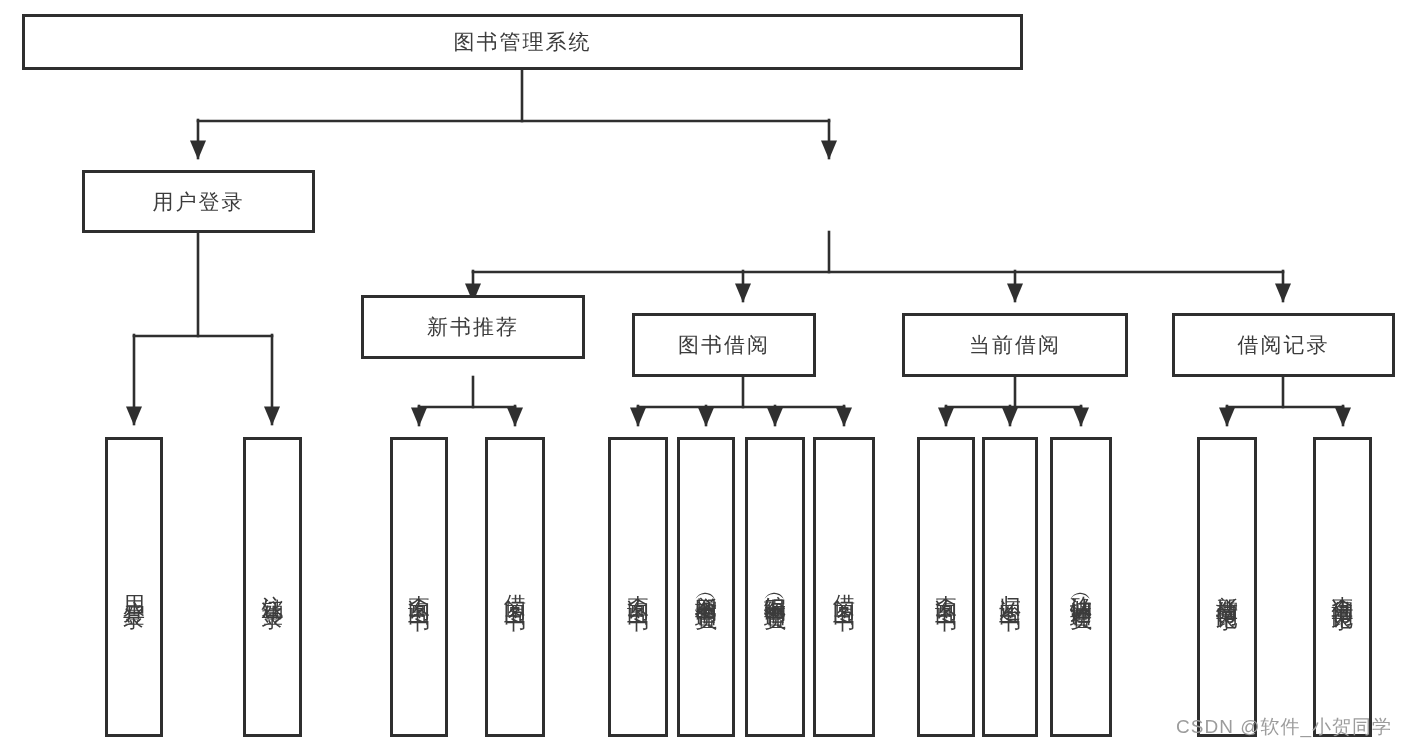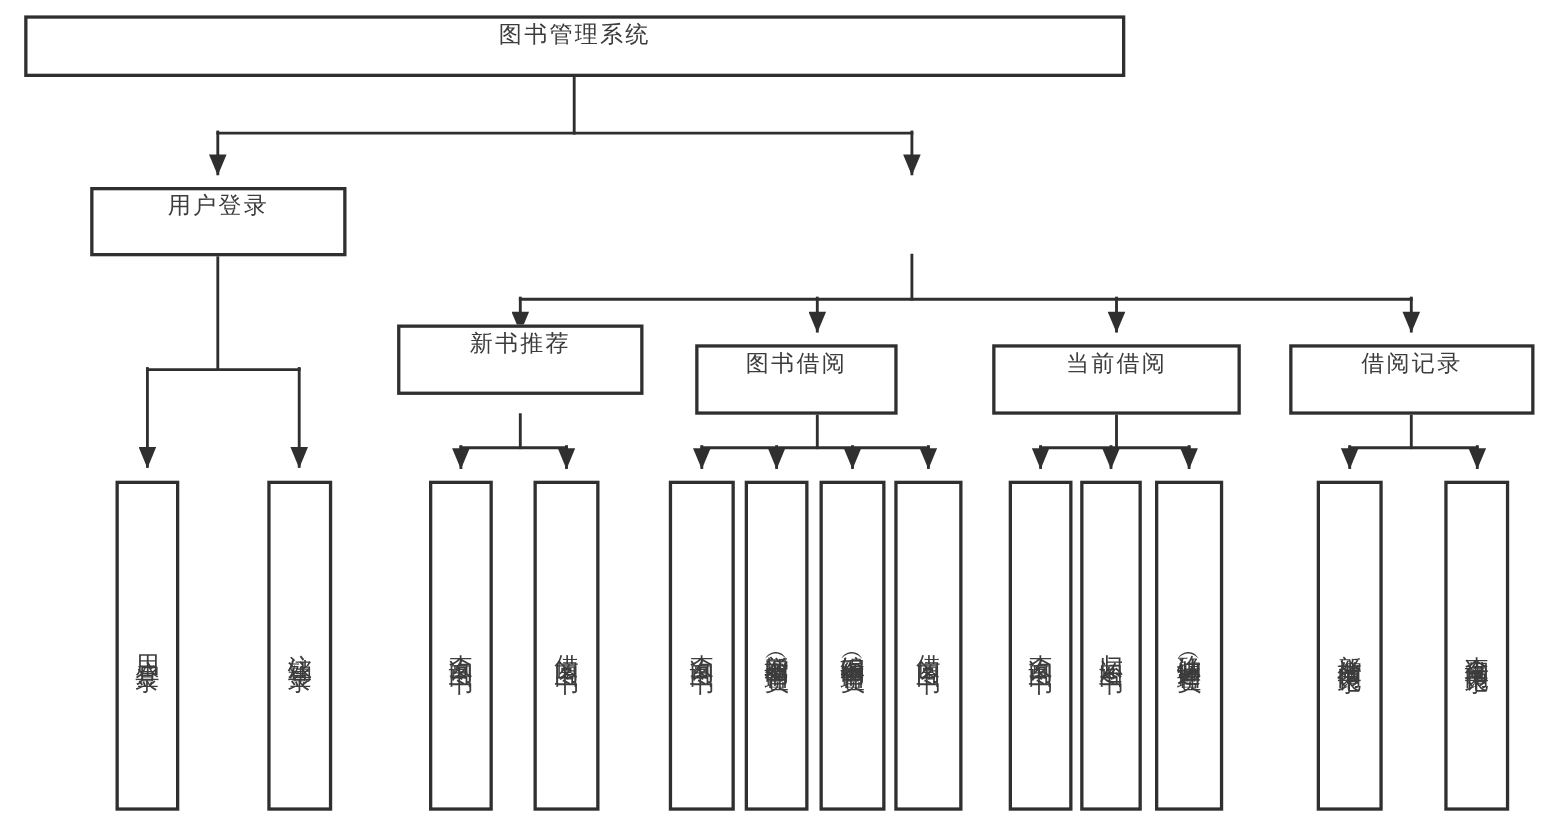--- a/index.html
+++ b/index.html
@@ -19,21 +19,21 @@
   }
   .connectors{
     position:absolute;left:0;top:0;width:1405px;height:747px;
     z-index:0;
   }
   .node{
     position:absolute;
     box-sizing:border-box;
     border:3px solid var(--line);
     background:#fff;
-    display:flex;align-items:flex-start;justify-content:center;
+    display:flex;align-items:center;justify-content:center;
     font-size:21px;
     letter-spacing:2px;
     z-index:1;
     white-space:nowrap;
   }
   .leaf{
     position:absolute;
     top:437px;height:300px;
     box-sizing:border-box;
     border:3px solid var(--line);
@@ -143,14 +143,15 @@
   <div class="leaf" style="left:745px;width:60px;letter-spacing:2px">编辑图书（管理员）</div>
   <div class="leaf" style="left:813px;width:62px">借阅图书</div>
 
   <div class="leaf" style="left:917px;width:58px">查询图书</div>
   <div class="leaf" style="left:982px;width:56px">归还图书</div>
   <div class="leaf" style="left:1050px;width:62px;letter-spacing:2px">确认归还（管理员）</div>
 
   <div class="leaf" style="left:1197px;width:60px;letter-spacing:3px">新增借阅记录</div>
   <div class="leaf" style="left:1313px;width:59px;letter-spacing:3px">查询借阅记录</div>
 
+  <div class="watermark">CSDN @软件_小贺同学</div>
 
 </div>
 
 </body></html>

